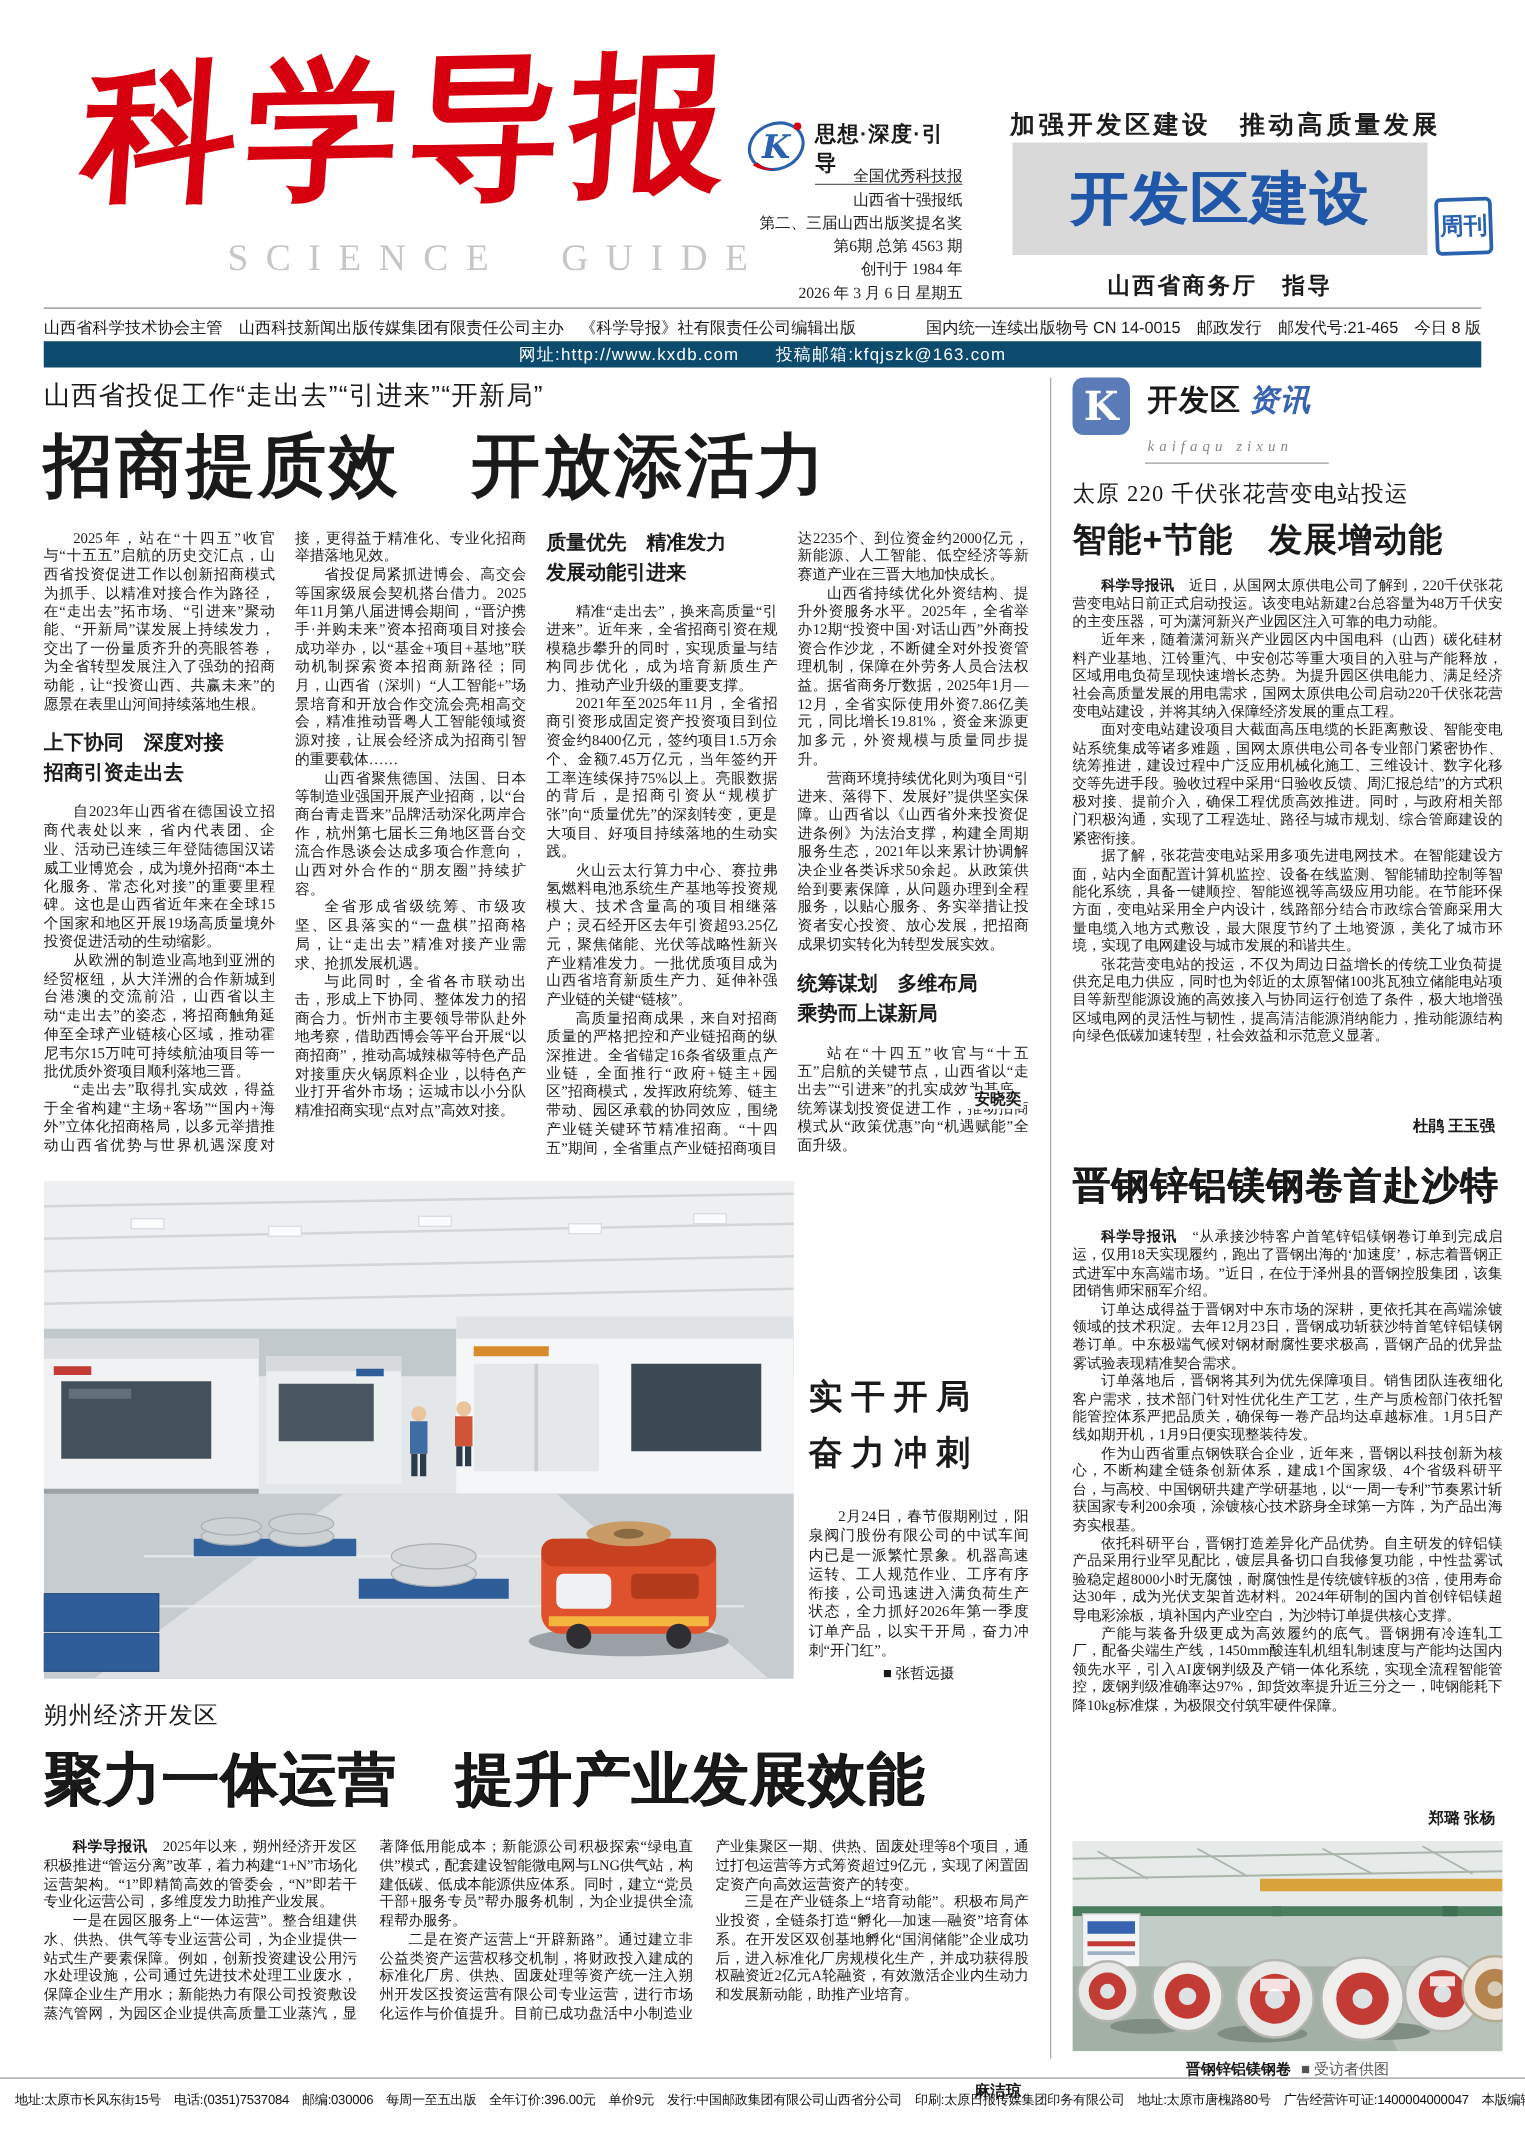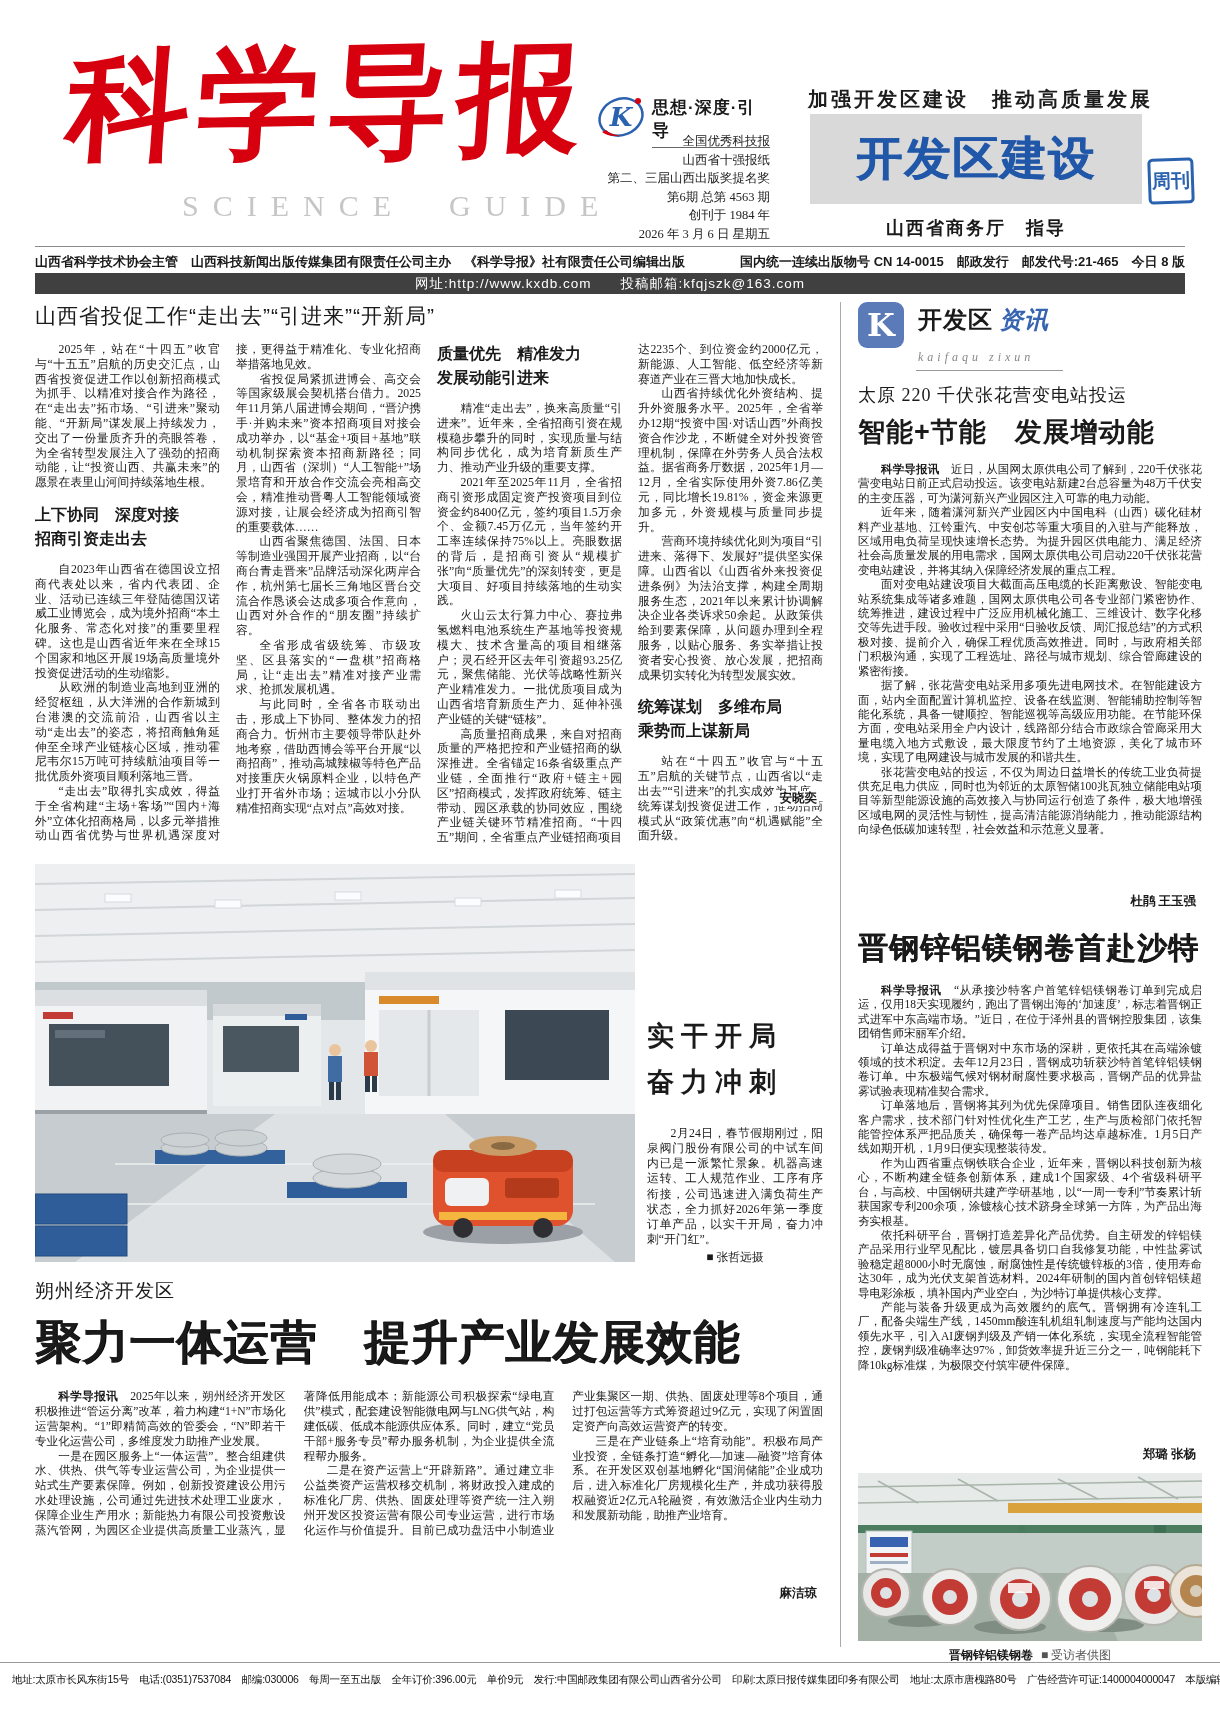--- a/index.html
+++ b/index.html
@@ -23,22 +23,22 @@
     display:flex; align-items:center; justify-content:center; }
   .edition-title { font-size:46px; font-weight:bold; color:#2157a8; font-family:"DejaVu Serif",serif;
     letter-spacing:2px; text-shadow:1px 0 0 #2157a8; }
   .weekly-seal { position:absolute; left:1148px; top:158px; width:46px; height:46px; border:3px solid #2b62b0;
     border-radius:5px; color:#2b62b0; font-weight:bold; font-size:19px; display:flex; align-items:center;
     justify-content:center; transform:rotate(-2deg); font-family:"DejaVu Serif",serif; }
   .guidance { position:absolute; left:810px; top:216px; width:332px; text-align:center; font-size:18px;
     font-weight:bold; letter-spacing:2px; }
   .rule1 { position:absolute; left:35px; right:35px; top:246px; border-top:1px solid #8a8a8a; }
   .pub-row { position:absolute; left:35px; right:35px; top:253px; display:flex; justify-content:space-between;
-    font-size:13px; font-weight:bold; font-family:"Liberation Sans",sans-serif; }
-  .web-bar { position:absolute; left:35px; right:35px; top:273px; height:21px; background:#404040; color:#fff;
+    font-size:13px; font-weight:normal; font-family:"Liberation Sans",sans-serif; }
+  .web-bar { position:absolute; left:35px; right:35px; top:273px; height:21px; background:#0c4a6e; color:#fff;
     text-align:center; font-size:13.5px; line-height:21px; font-family:"Liberation Sans",sans-serif; letter-spacing:1px; }
 
   
   .content { position:absolute; left:35px; top:302px; width:1150px; height:1345px; display:flex; }
   .main-col { width:788px; }
   .side-col { width:362px; margin-left:17px; border-left:1px solid #aaa; padding-left:17px; }
 
   
   .lead-kicker { font-size:21px; font-family:"Liberation Sans",sans-serif; letter-spacing:1px; margin:0 0 12px; }
   .lead-headline { font-size:55px; font-weight:bold; font-family:"Liberation Sans","DejaVu Sans",sans-serif;
@@ -129,20 +129,21 @@
   <div class="pub-row">
     <span>山西省科学技术协会主管　山西科技新闻出版传媒集团有限责任公司主办　《科学导报》社有限责任公司编辑出版</span>
     <span>国内统一连续出版物号 CN 14-0015　邮政发行　邮发代号:21-465　今日 8 版</span>
   </div>
   <div class="web-bar">网址:http://www.kxdb.com　　投稿邮箱:kfqjszk@163.com</div>
 
   <div class="content">
 
     <div class="main-col">
       <div class="lead-kicker">山西省投促工作“走出去”“引进来”“开新局”</div>
+      <h1 class="lead-headline">招商提质效　开放添活力</h1>
       <div class="article-flow lead-body">
           <p class="para">2025年，站在“十四五”收官与“十五五”启航的历史交汇点，山西省投资促进工作以创新招商模式为抓手、以精准对接合作为路径，在“走出去”拓市场、“引进来”聚动能、“开新局”谋发展上持续发力，交出了一份量质齐升的亮眼答卷，为全省转型发展注入了强劲的招商动能，让“投资山西、共赢未来”的愿景在表里山河间持续落地生根。</p>
           <h3 class="subhead">上下协同　深度对接
 招商引资走出去</h3>
           <p class="para">自2023年山西省在德国设立招商代表处以来，省内代表团、企业、活动已连续三年登陆德国汉诺威工业博览会，成为境外招商“本土化服务、常态化对接”的重要里程碑。这也是山西省近年来在全球15个国家和地区开展19场高质量境外投资促进活动的生动缩影。</p>
           <p class="para">从欧洲的制造业高地到亚洲的经贸枢纽，从大洋洲的合作新城到台港澳的交流前沿，山西省以主动“走出去”的姿态，将招商触角延伸至全球产业链核心区域，推动霍尼韦尔15万吨可持续航油项目等一批优质外资项目顺利落地三晋。</p>
           <p class="para">“走出去”取得扎实成效，得益于全省构建“主场+客场”“国内+海外”立体化招商格局，以多元举措推动山西省优势与世界机遇深度对接，更得益于精准化、专业化招商举措落地见效。</p>
           <p class="para">省投促局紧抓进博会、高交会等国家级展会契机搭台借力。2025年11月第八届进博会期间，“晋沪携手·并购未来”资本招商项目对接会成功举办，以“基金+项目+基地”联动机制探索资本招商新路径；同月，山西省（深圳）“人工智能+”场景培育和开放合作交流会亮相高交会，精准推动晋粤人工智能领域资源对接，让展会经济成为招商引智的重要载体……</p>
           <p class="para">山西省聚焦德国、法国、日本等制造业强国开展产业招商，以“台商台青走晋来”品牌活动深化两岸合作，杭州第七届长三角地区晋台交流合作恳谈会达成多项合作意向，山西对外合作的“朋友圈”持续扩容。</p>
           <p class="para">全省形成省级统筹、市级攻坚、区县落实的“一盘棋”招商格局，让“走出去”精准对接产业需求、抢抓发展机遇。</p>

